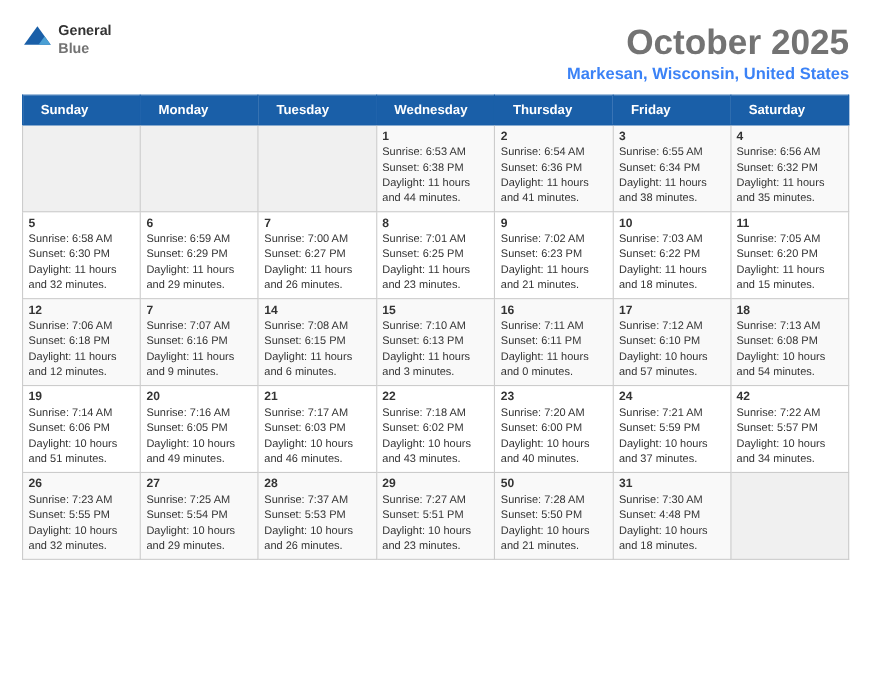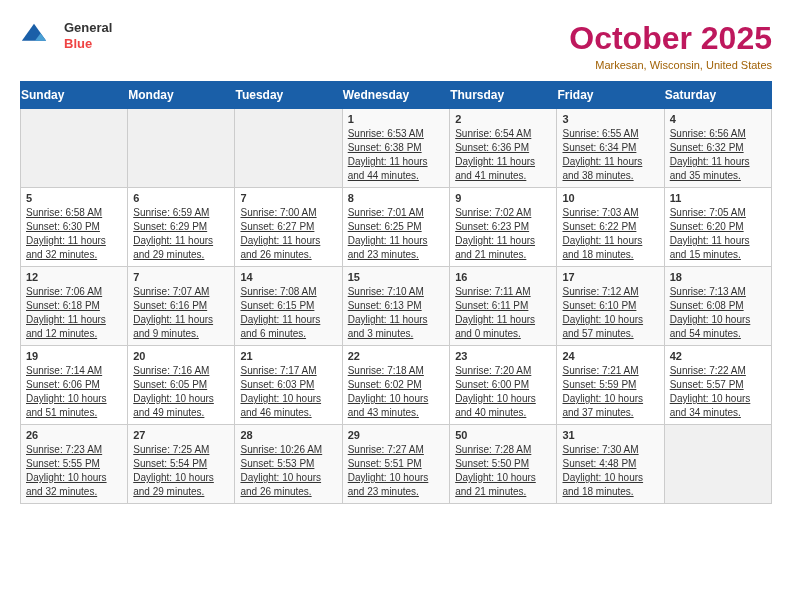--- a/index.html
+++ b/index.html
@@ -12,60 +12,61 @@
     }
     .header {
       display: flex;
       justify-content: space-between;
       align-items: flex-start;
       margin-bottom: 10px;
     }
     .logo {
       display: flex;
       align-items: center;
-      gap: 12px;
+      gap: 1px;
     }
     .logo-text {
       display: flex;
       flex-direction: column;
       font-size: 13px;
       font-weight: bold;
       line-height: 1.2;
     }
     .logo-text .general { color: #333; }
-    .logo-text .blue { color: #ef4444; }
+    .logo-text .blue { color: #737373; }
     .logo-icon {
       width: 28px;
       height: 28px;
       margin-right: 4px;
     }
     .title-block {
       text-align: right;
     }
     .month-title {
       font-size: 32px;
       font-weight: bold;
-      color: #be185d;
+      color: #737373;
     }
     .location {
-      font-size: 11px;
-      color: #a16207;
+      font-size: 15px;
+      color: #3b82f6;
       margin-top: 2px;
+      font-weight: bold;
     }
     .calendar {
       width: 100%;
       border-collapse: collapse;
       border: 1px solid #ccc;
     }
     .calendar th {
       background: #1a5fa8;
       color: #fff;
       font-size: 12px;
       font-weight: bold;
-      padding: 6px 0;
+      padding: 6px 16px;
       text-align: left;
       border: 1px solid #1a5fa8;
     }
     .calendar td {
       width: 108px;
       vertical-align: top;
       padding: 4px 5px;
       border: 1px solid #ccc;
       font-size: 10px;
       color: #333;
@@ -81,21 +82,20 @@
     .day-number {
       font-weight: bold;
       font-size: 11px;
       margin-bottom: 2px;
       display: block;
     }
     .day-info {
       font-size: 10px;
       line-height: 1.4;
       color: #333;
-      text-decoration: underline;
     }
     .empty-cell {
       background: #f0f0f0 !important;
     }
   </style>
 </head>
 <body>
 
 <div class="header">
   <div class="logo">
@@ -296,21 +296,21 @@
 Daylight: 10 hours and 32 minutes.</div>
         </td>
         <td>
           <span class="day-number">27</span>
           <div class="day-info">Sunrise: 7:25 AM
 Sunset: 5:54 PM
 Daylight: 10 hours and 29 minutes.</div>
         </td>
         <td>
           <span class="day-number">28</span>
-          <div class="day-info">Sunrise: 10:26 AM
+          <div class="day-info">Sunrise: 7:37 AM
 Sunset: 5:53 PM
 Daylight: 10 hours and 26 minutes.</div>
         </td>
         <td>
           <span class="day-number">29</span>
           <div class="day-info">Sunrise: 7:27 AM
 Sunset: 5:51 PM
 Daylight: 10 hours and 23 minutes.</div>
         </td>
         <td>

